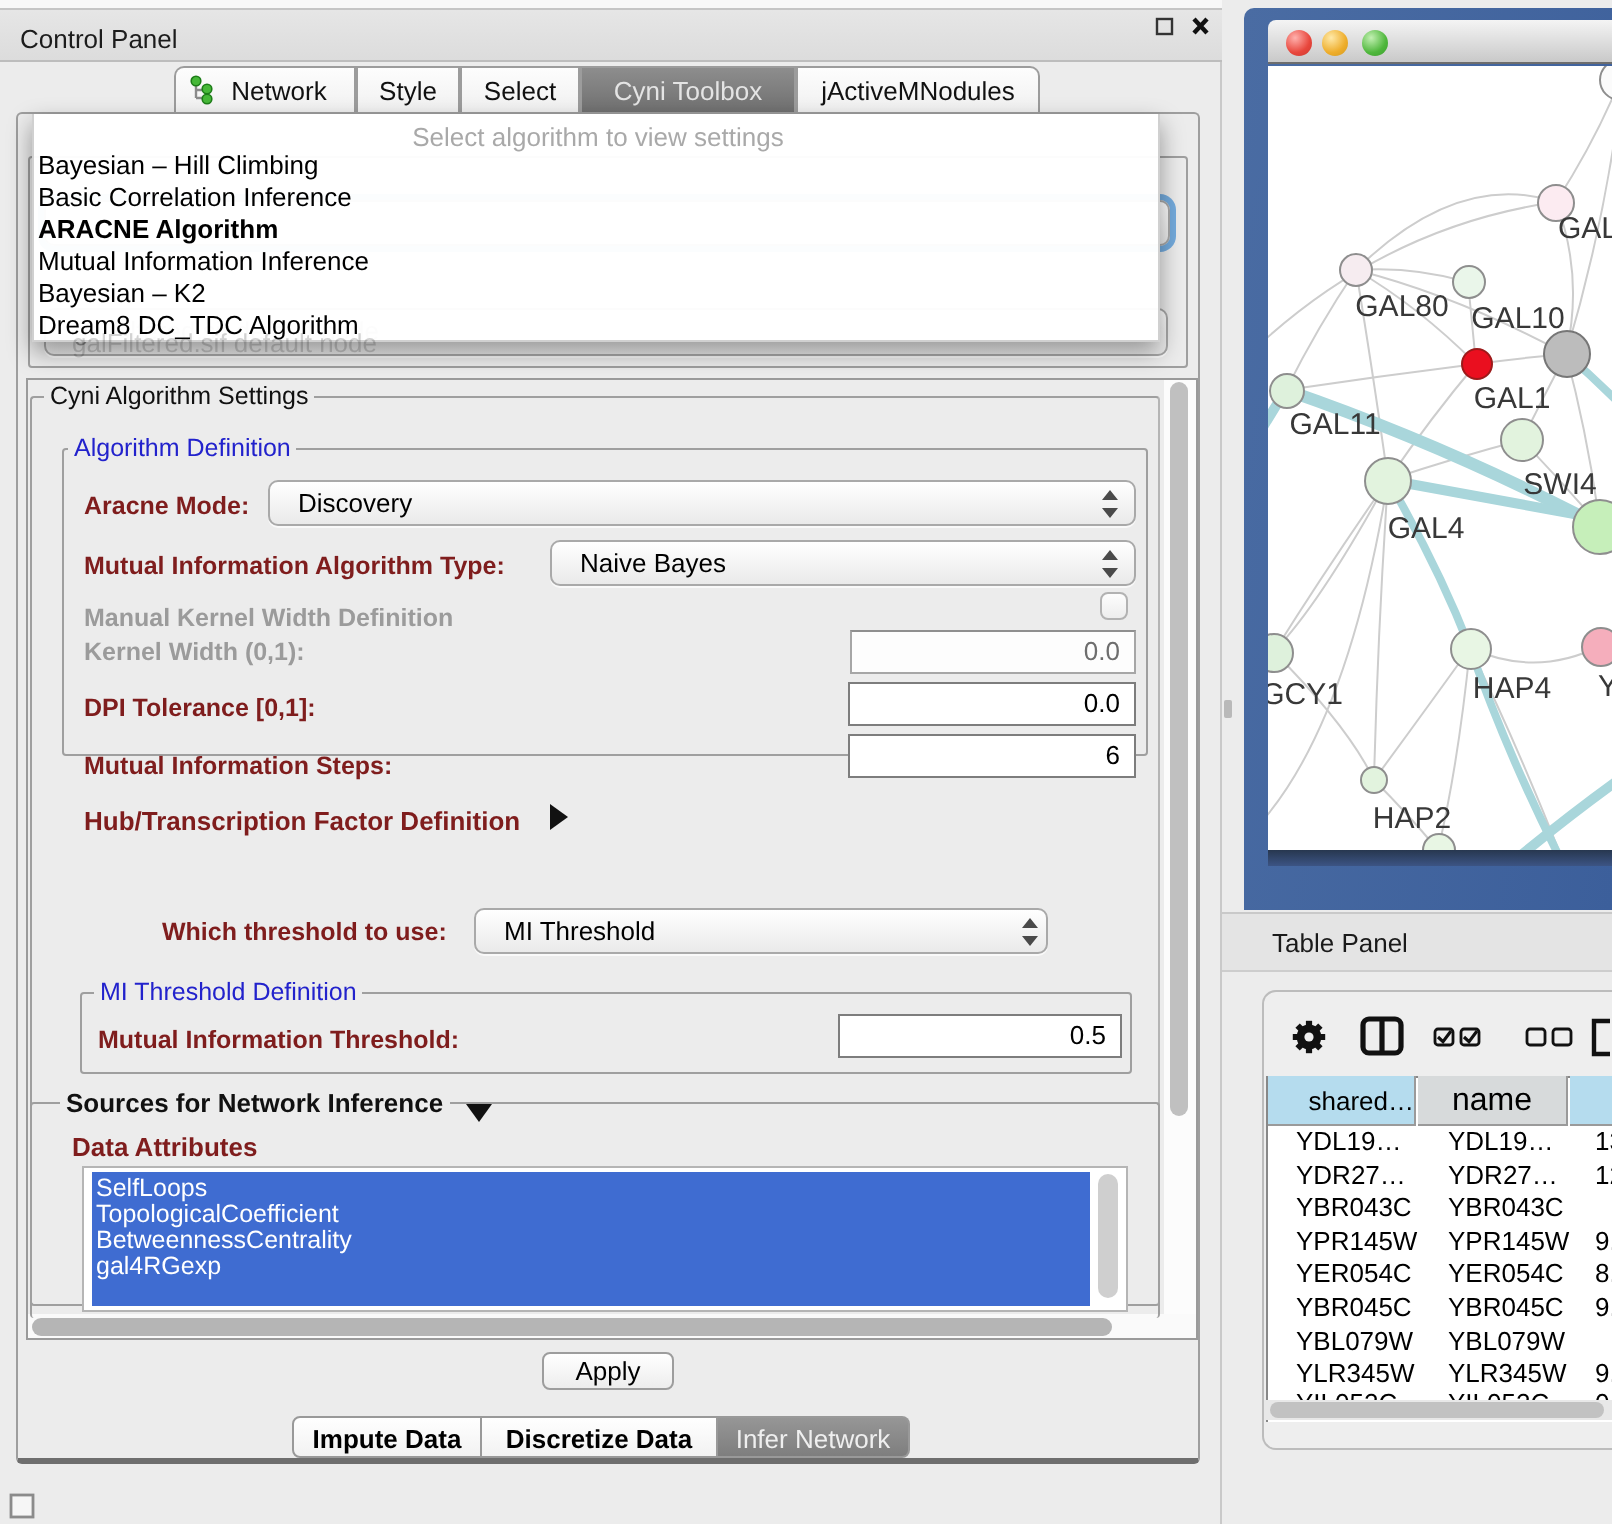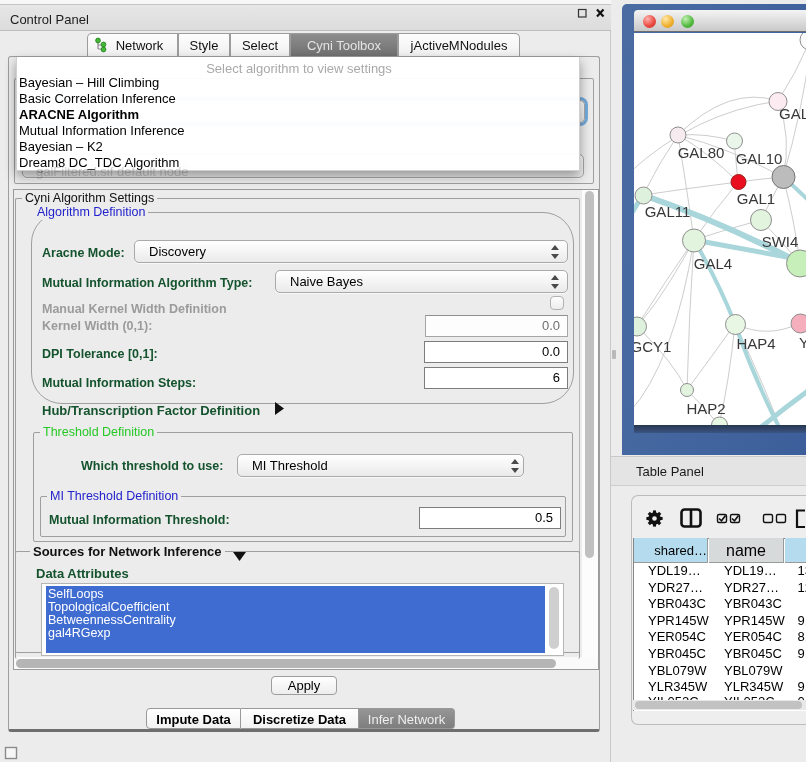--- a/index.html
+++ b/index.html
@@ -33,21 +33,21 @@
 
 .combo { position:absolute; height:23px; border:1px solid #a9a9a9; border-radius:5px;
   background:linear-gradient(#ffffff,#eaeaea); font-size:13px; color:#000;
   line-height:21px; padding-left:14px; box-shadow:0 1px 0 rgba(255,255,255,.7); }
 
 
 .tf { position:absolute; height:22px; border:1px solid #7d7d7d; background:#fff;
   font-size:13px; color:#000; line-height:20px; text-align:right; padding-right:7px; }
 .tf.dis { border:1px solid #a6a6a6; border-top-color:#8f8f8f; background:#fdfdfd; color:#6e6e6e; }
 
-.lbl { position:absolute; font-size:12.5px; font-weight:bold; color:#14532d; line-height:15px; }
+.lbl { position:absolute; font-size:12.5px; font-weight:bold; color:#7f1d1d; line-height:15px; }
 .lbl.dis { color:#9b9b9b; }
 
 
 .sbv { position:absolute; background:#fcfcfc; }
 .thumbv { position:absolute; background:#c0c0c0; border-radius:5px; }
 
 
 #popup { left:16px; top:57px; width:564px; height:114px; background:rgba(255,255,255,.97);
   border:1px solid #d0d0d0; border-top:none; box-shadow:0 5px 12px rgba(0,0,0,.38);
   border-radius:0 0 1px 1px; }
@@ -112,43 +112,40 @@
 <div class="abs" style="left:13px;top:189px;width:586px;height:481px;border:1px solid #9a9a9a;background:#ececec;"></div>
 <div class="sbv abs" style="left:582px;top:190px;width:16px;height:468px;"></div>
 <div class="thumbv abs" style="left:585px;top:191px;width:9px;height:367px;"></div>
 <div class="abs" style="left:14px;top:657px;width:584px;height:12px;background:#fafafa;"></div>
 <div class="thumbv abs" style="left:16px;top:658.5px;width:540px;height:9px;background:#b5b5b5;"></div>
 
 <div class="grp abs" style="left:15px;top:198px;width:565px;height:455px;border-right:1px solid #b5b5b5;">
   <div class="grptitle">Cyni Algorithm Settings</div>
 </div>
 
-<div class="grp abs" style="left:31px;top:212px;width:543px;height:192px;border-radius:31px;">
+<div class="grp abs" style="left:31px;top:224px;width:543px;height:154px;">
   <div class="grptitle" style="color:#2222cc;left:2px;">Algorithm Definition</div>
 </div>
 <div class="lbl abs" style="left:42px;top:246px;">Aracne Mode:</div>
 <div class="combo abs" style="left:134px;top:240px;width:434px;">Discovery</div>
 <div class="lbl abs" style="left:42px;top:276px;">Mutual Information Algorithm Type:</div>
 <div class="combo abs" style="left:275px;top:270px;width:293px;">Naive Bayes</div>
 <div class="lbl dis abs" style="left:42px;top:302px;">Manual Kernel Width Definition</div>
 <div class="abs" style="left:550px;top:296px;width:14px;height:14px;border:1px solid #b2b2b2;border-radius:4px;background:linear-gradient(#fdfdfd,#ededed);"></div>
 <div class="lbl dis abs" style="left:42px;top:319px;">Kernel Width (0,1):</div>
 <div class="tf dis abs" style="left:425px;top:315px;width:143px;">0.0</div>
 <div class="lbl abs" style="left:42px;top:347px;">DPI Tolerance [0,1]:</div>
 <div class="tf abs" style="left:424px;top:341px;width:144px;">0.0</div>
 <div class="lbl abs" style="left:42px;top:376px;">Mutual Information Steps:</div>
 <div class="tf abs" style="left:424px;top:367px;width:144px;">6</div>
 <div class="lbl abs" style="left:42px;top:403px;font-size:13px;">Hub/Transcription Factor Definition</div>
 <svg class="abs" style="left:272px;top:401px;" width="14" height="15" viewBox="0 0 14 15">
   <path d="M3 1 L12 7.5 L3 14 Z" fill="#111"></path>
     </svg>
 
-<div class="grp abs" style="left:33px;top:432px;width:540px;height:110px;">
-  <div class="grptitle" style="color:#26c826;">Threshold Definition</div>
-</div>
 <div class="lbl abs" style="left:81px;top:459px;">Which threshold to use:</div>
 <div class="combo abs" style="left:237px;top:454px;width:287px;">MI Threshold</div>
 <div class="grp abs" style="left:40px;top:496px;width:526px;height:41px;">
   <div class="grptitle" style="color:#2222cc;">MI Threshold Definition</div>
 </div>
 <div class="lbl abs" style="left:49px;top:513px;">Mutual Information Threshold:</div>
 <div class="tf abs" style="left:419px;top:507px;width:142px;text-align:right;">0.5</div>
 
 <div class="grp abs" style="left:15px;top:551px;width:565px;height:108px;border-bottom:none;">
   <div class="grptitle" style="font-size:13px;left:14px;font-weight:bold;">Sources for Network Inference</div>

